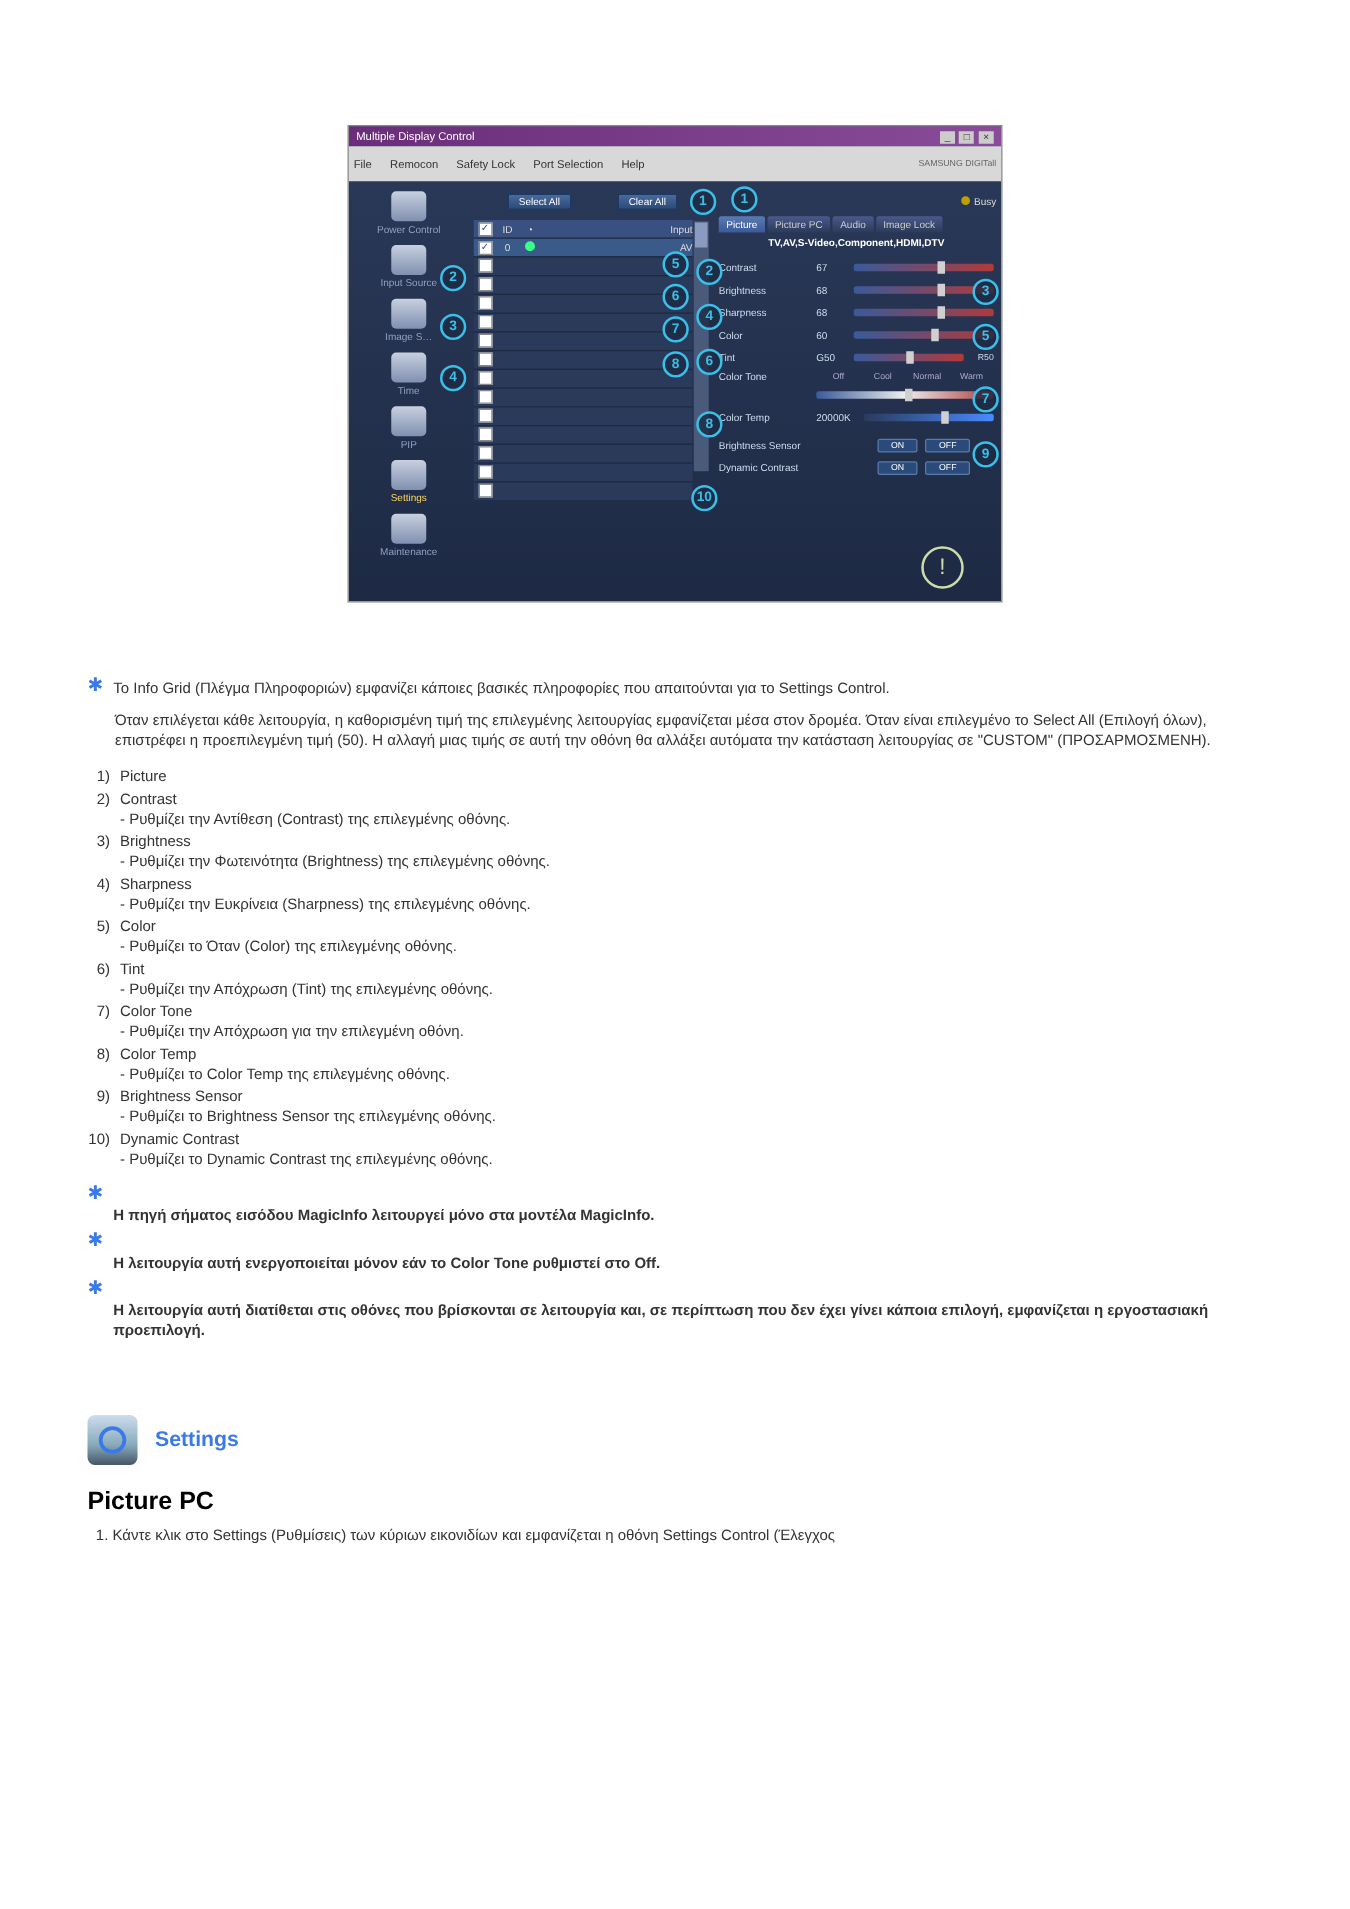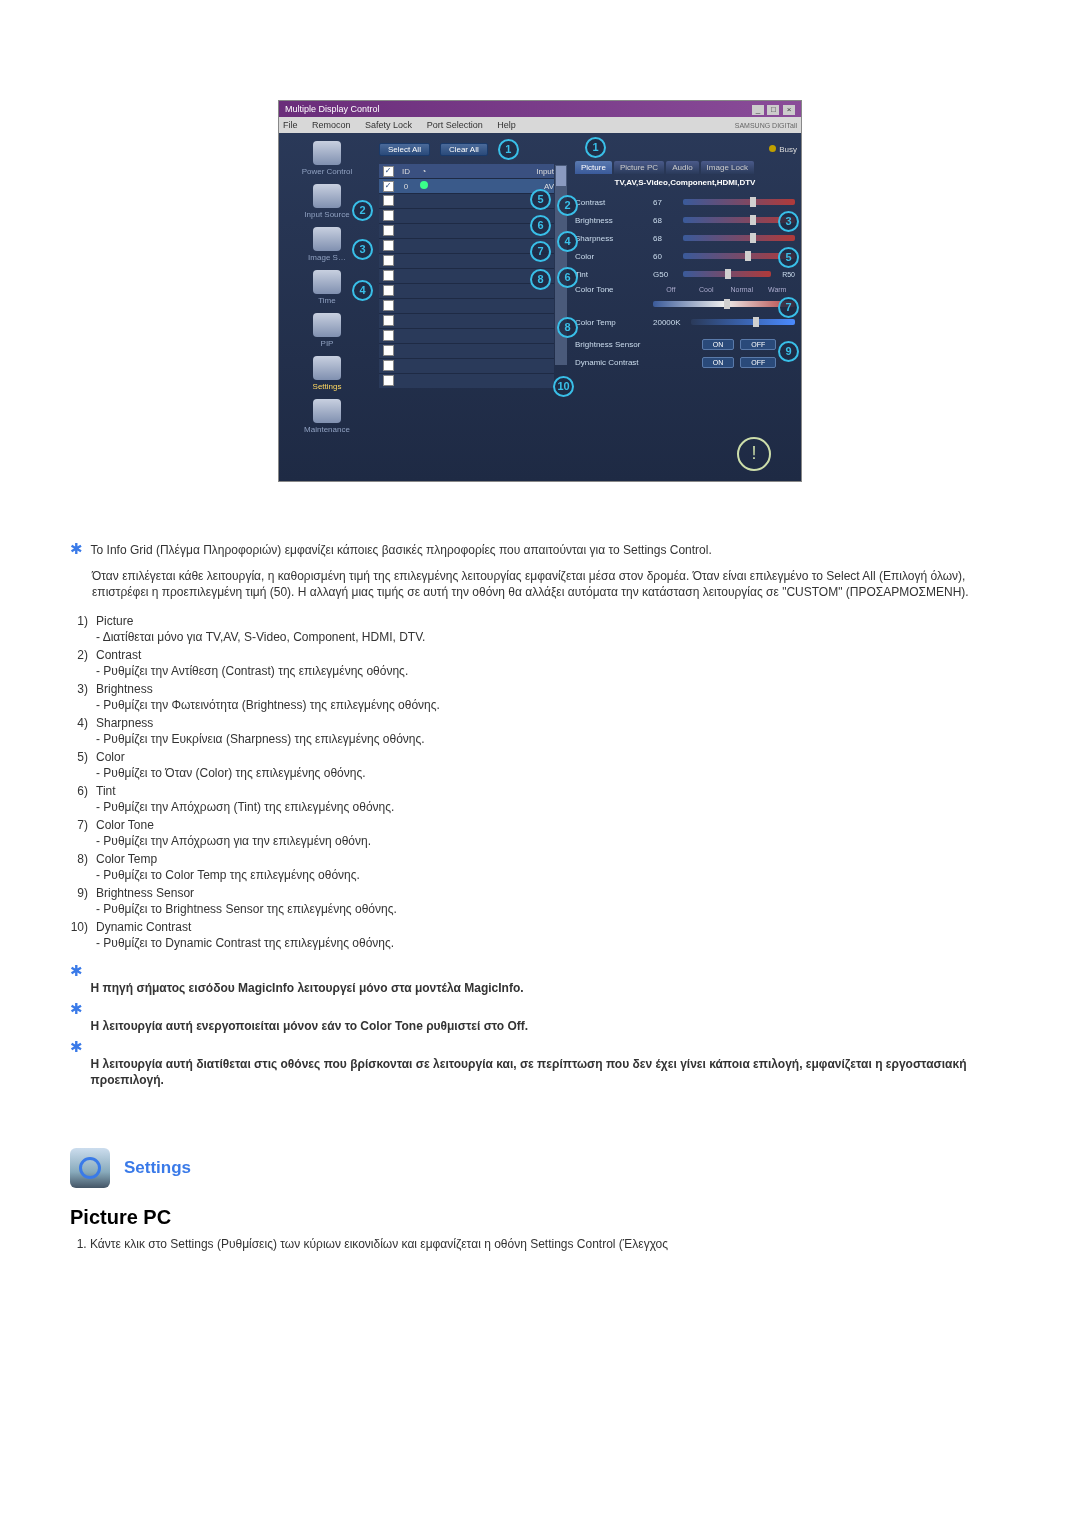--- a/index.html
+++ b/index.html
@@ -36,21 +36,21 @@
     width: 12px;
     height: 10px;
     background: #ccc;
     margin-left: 1px;
     font-size: 8px;
     text-align: center;
     line-height: 10px;
     color: #333;
   }
   .ss-menubar {
-    height: 16px;
+    height: 28px;
     background: #d8d8d8;
     font-size: 9px;
     color: #333;
     display: flex;
     align-items: center;
     padding: 0 4px;
     justify-content: space-between;
   }
   .ss-menubar .left span { margin-right: 12px; }
   .ss-menubar .right { font-size: 7px; color: #666; }
@@ -89,20 +89,21 @@
     align-items: center;
     margin-bottom: 4px;
   }
   .ss-btn {
     background: linear-gradient(180deg,#4a6a9a,#2a4a7a);
     border: 1px solid #1a3a6a;
     color: #fff;
     font-size: 8px;
     padding: 1px 8px;
     border-radius: 2px;
+    margin-left: 27px;
   }
   .ss-busy { font-size: 8px; color: #ddd; display: flex; align-items: flex-start; gap: 3px; }
   .ss-busy .dot { width: 7px; height: 7px; border-radius: 50%; background: #c0a000; }
   .ss-grid {
     width: 175px;
   }
   .ss-grid-head, .ss-grid-row {
     display: flex;
     font-size: 8px;
     color: #ddd;
@@ -492,21 +493,20 @@
   <div class="txt">Το Info Grid (Πλέγμα Πληροφοριών) εμφανίζει κάποιες βασικές πληροφορίες που απαιτούνται για το Settings Control.</div>
 </div>
 
 <div class="para">Όταν επιλέγεται κάθε λειτουργία, η καθορισμένη τιμή της επιλεγμένης λειτουργίας εμφανίζεται μέσα στον δρομέα. Όταν είναι επιλεγμένο το Select All (Επιλογή όλων), επιστρέφει η προεπιλεγμένη τιμή (50). Η αλλαγή μιας τιμής σε αυτή την οθόνη θα αλλάξει αυτόματα την κατάσταση λειτουργίας σε "CUSTOM" (ΠΡΟΣΑΡΜΟΣΜΕΝΗ).</div>
 
 <div class="num-list">
   <div class="num-item">
       <div class="n">1)</div>
       <div class="body">
         <div class="title">Picture</div>
-        <div class="desc">- Διατίθεται μόνο για TV,AV, S-Video, Component, HDMI, DTV.</div>
       </div>
     </div>
   <div class="num-item">
       <div class="n">2)</div>
       <div class="body">
         <div class="title">Contrast</div>
         <div class="desc">- Ρυθμίζει την Αντίθεση (Contrast) της επιλεγμένης οθόνης.</div>
       </div>
     </div>
   <div class="num-item">

